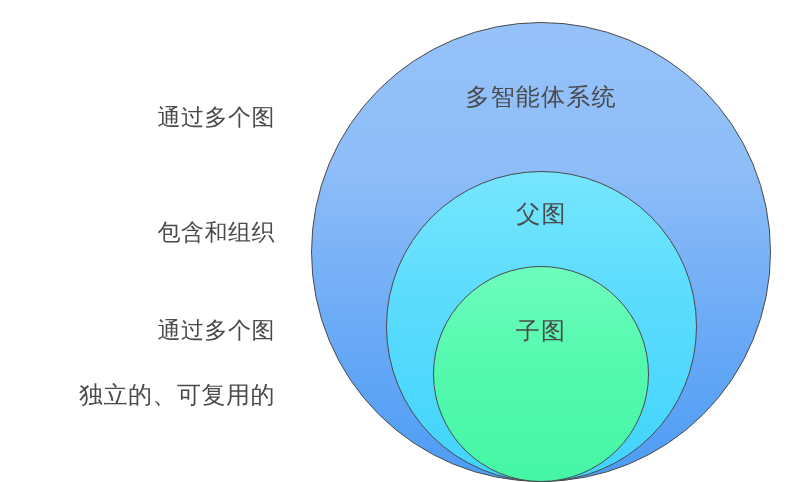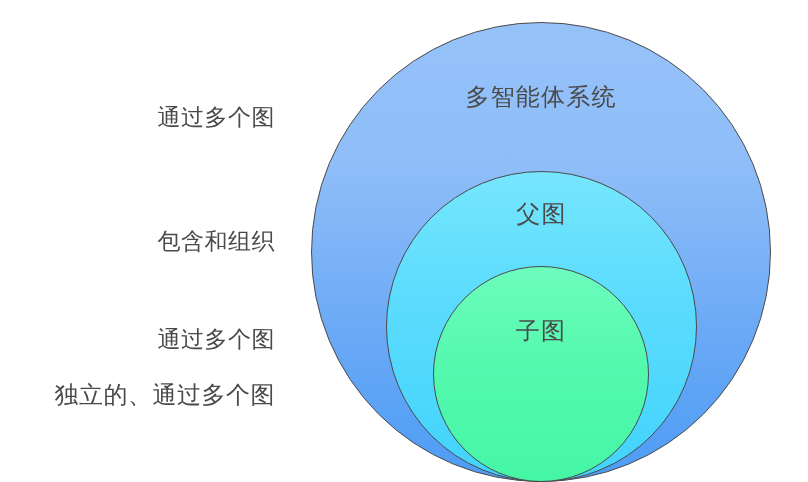--- a/index.html
+++ b/index.html
@@ -40,21 +40,21 @@
     line-height: 1.42;
     letter-spacing: 0.5px;
     white-space: pre;
   }
 
   .annotation .line {
     display: block;
   }
 
   #annotation-multi-agent  { top: 36px; }
-  #annotation-parent-graph { top: 160px; }
+  #annotation-parent-graph { top: 151px; }
   #annotation-subgraph     { top: 310px; font-size: 24px; }
 
   
   .circles {
     position: absolute;
     left: 0;
     top: 16px;
     width: 808px;
     height: 482px;
     padding-left: 47px;
@@ -126,21 +126,21 @@
     <div class="annotation" id="annotation-multi-agent">
       <span class="line">通过多个图</span>
     </div>
 
     <div class="annotation" id="annotation-parent-graph">
       <span class="line">包含和组织</span>
       <span class="line">通过多个图</span>
     </div>
 
     <div class="annotation" id="annotation-subgraph">
-      <span class="line">独立的、通过多个图</span>
+      <span class="line">独立的、可复用的</span>
       <span class="line">LangGraph 图模块</span>
     </div>
 
   </div>
 
   <div class="circles">
 
     <div class="circle" id="circle-multi-agent">
       <span class="circle-label">多智能体系统</span>
     </div>

